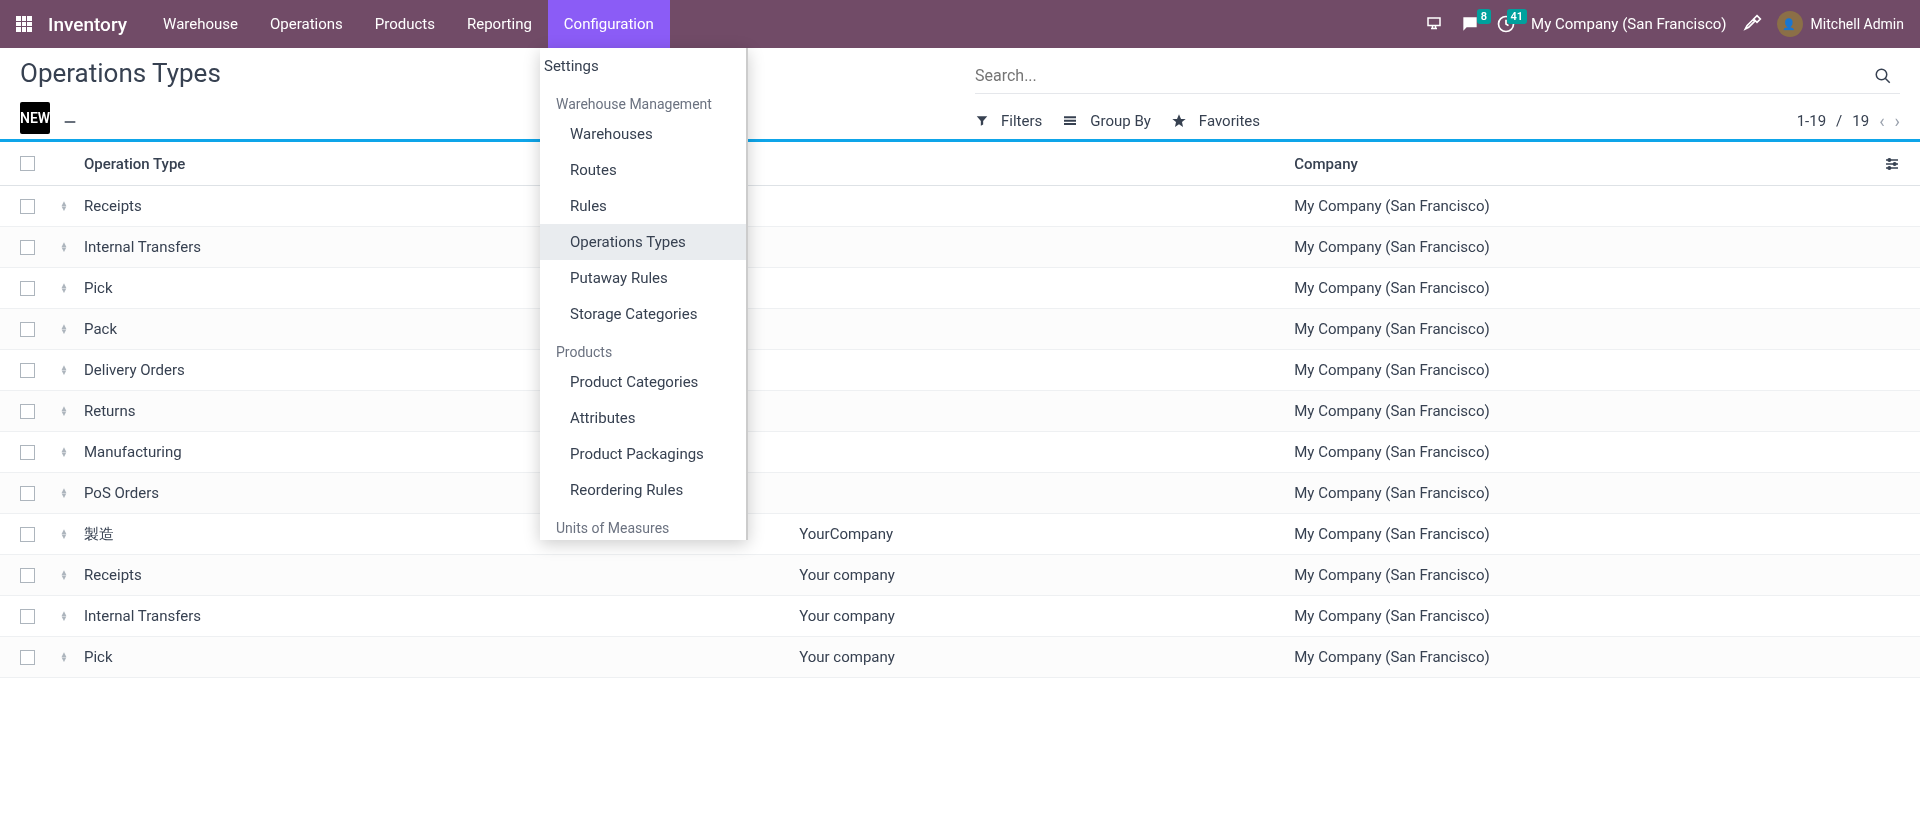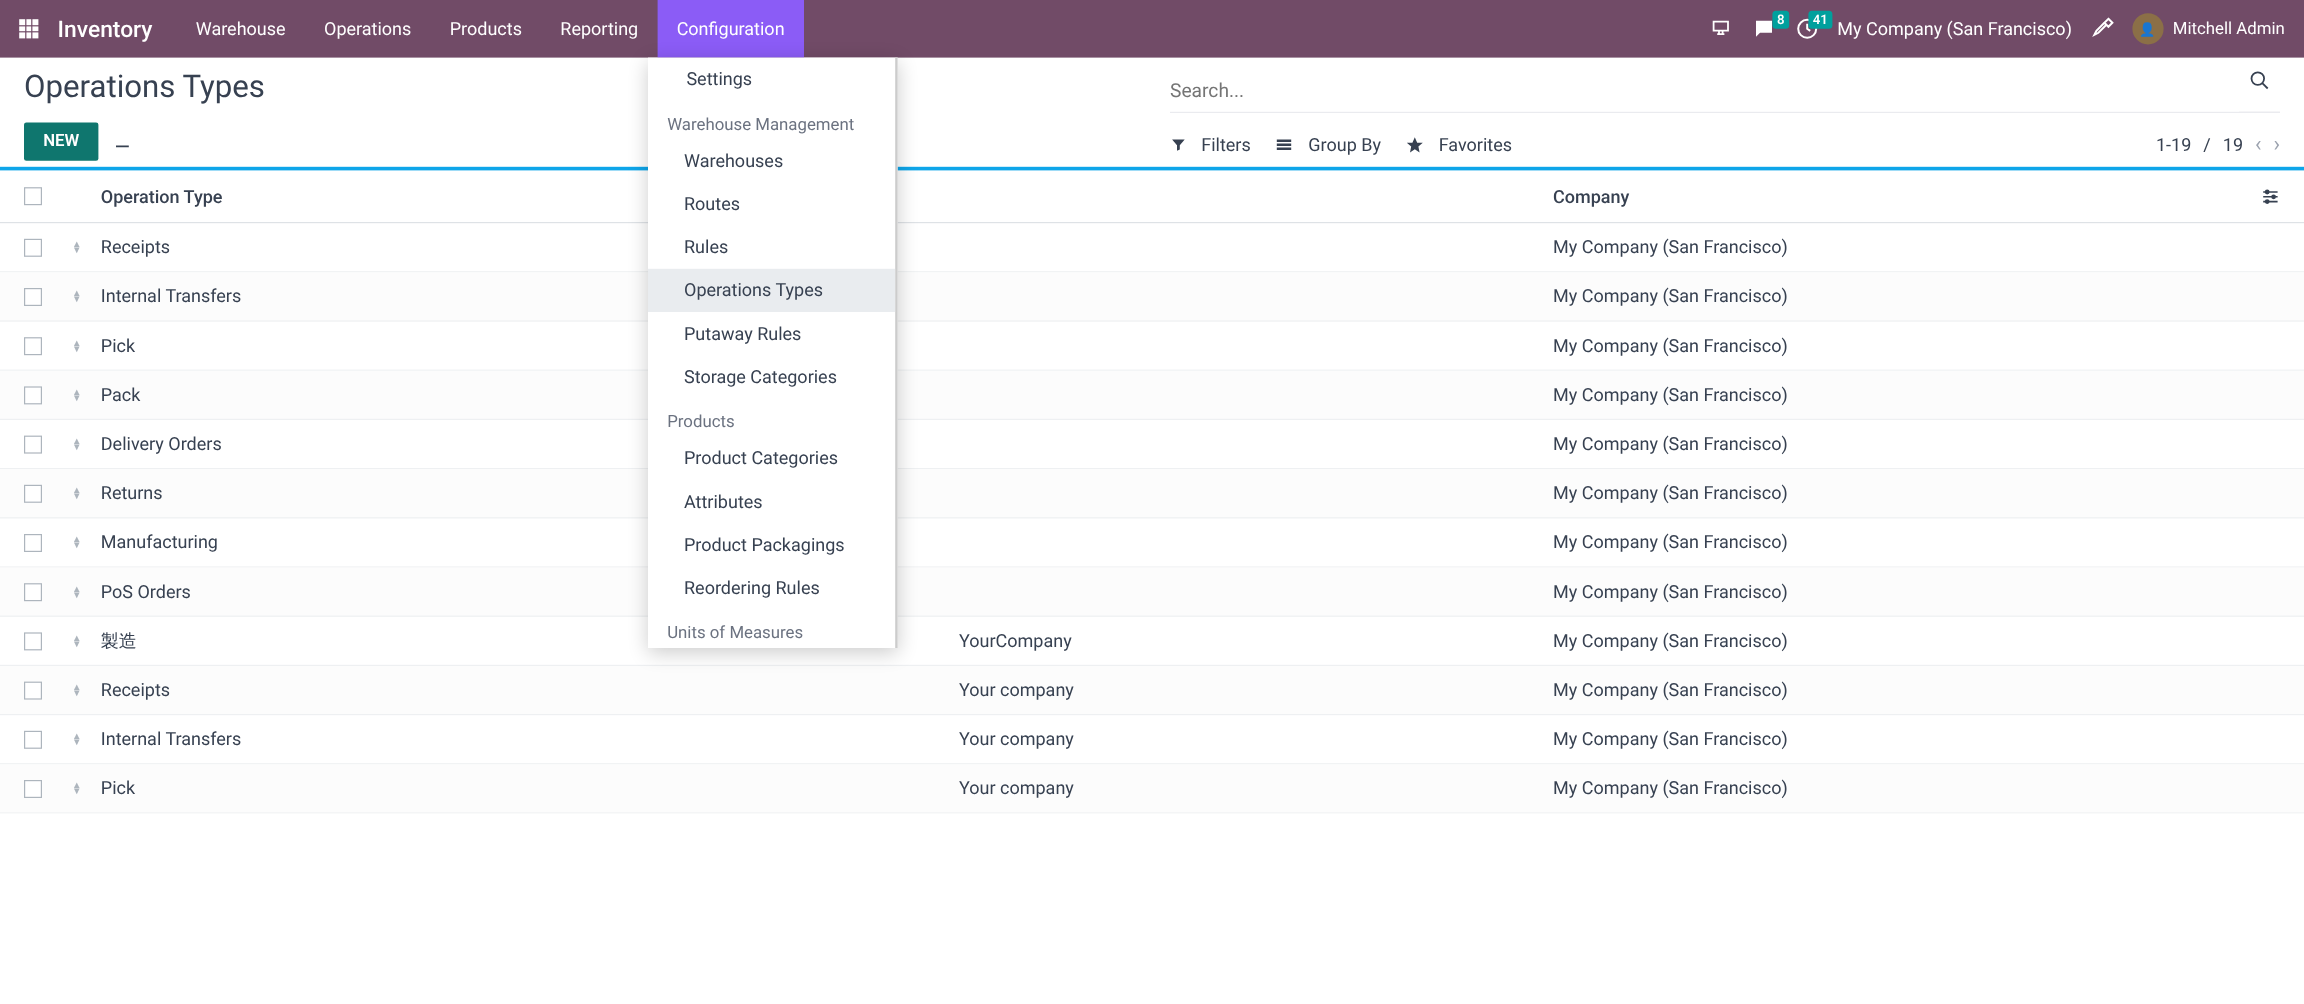--- a/index.html
+++ b/index.html
@@ -15,34 +15,34 @@
 .nav-item.active { background: #8b5cf6; }
 .topbar-right { margin-left: auto; display: flex; align-items: center; gap: 14px; }
 .icon-btn { width: 22px; height: 22px; cursor: pointer; display: flex; align-items: center; justify-content: center; position: relative; }
 .badge { position: absolute; top: -4px; right: -10px; background: #00a09d; color: #fff; font-size: 11px; padding: 1px 4px; border-radius: 3px; font-weight: 600; }
 .company-name { font-size: 15px; }
 .avatar { width: 26px; height: 26px; border-radius: 50%; background: #8b6f47; display: flex; align-items: center; justify-content: center; font-size: 11px; color: #fff; }
 .user-area { display: flex; align-items: center; gap: 8px; cursor: pointer; }
 
 .dropdown { position: absolute; top: 48px; left: 540px; width: 208px; background: #fff; box-shadow: 0 4px 16px rgba(0,0,0,0.2); z-index: 100; border-right: 2px solid #ccc; max-height: 504px; overflow: hidden; }
 .dropdown-scroll { max-height: 504px; overflow-y: auto; }
-.dd-item { padding: 9px 32px; cursor: pointer; font-size: 15px; color: #374151; }
+.dd-item { padding: 9px 4px; cursor: pointer; font-size: 15px; color: #374151; }
 .dd-item.active { background: #e9ecef; }
 .dd-header { padding: 12px 16px 4px; font-size: 14px; color: #6b7280; }
 .dd-sub { padding-left: 30px; }
 
 .content-header { display: flex; padding: 10px 20px 0; }
 .ch-left { flex: 1; }
 .page-title { font-size: 26px; color: #374151; margin-bottom: 14px; font-weight: 400; }
 .btn-row { display: flex; align-items: center; gap: 12px; }
-.btn-new { background: #0f766e; color: #fff; padding: 8px 16px; border: none; font-size: 14px; font-weight: 600; cursor: pointer; border-radius: 2px; }
+.btn-new { background: #000000; color: #fff; padding: 8px 0; border: none; font-size: 14px; font-weight: 600; cursor: pointer; border-radius: 2px; }
 .dl-icon { color: #374151; cursor: pointer; }
 .ch-right { flex: 1; padding-left: 30px; }
 .search-box { border: none; font-size: 16px; width: 100%; padding: 8px 0; outline: none; color: #6b7280; }
-.search-row { display: flex; align-items: flex-start; border-bottom: 1px solid #e5e7eb; margin-bottom: 8px; }
+.search-row { display: flex; align-items: center; border-bottom: 1px solid #e5e7eb; margin-bottom: 8px; }
 .search-icon { margin-left: auto; cursor: pointer; padding: 0 8px; }
 .toolbar { display: flex; align-items: center; gap: 20px; padding: 8px 0; }
 .tb-btn { display: flex; align-items: center; gap: 12px; cursor: pointer; font-size: 15px; color: #374151; }
 .spacer { flex: 1; }
 .pager { display: flex; align-items: center; gap: 10px; font-size: 15px; color: #374151; }
 .pager-arrow { cursor: pointer; color: #9ca3af; font-size: 18px; }
 
 .table-wrap { border-top: 3px solid #0ea5e9; }
 .thead { display: flex; align-items: center; height: 44px; border-bottom: 1px solid #dee2e6; padding: 0 20px; font-weight: 500; font-size: 15px; }
 .col-check { width: 40px; display: flex; align-items: center; }

